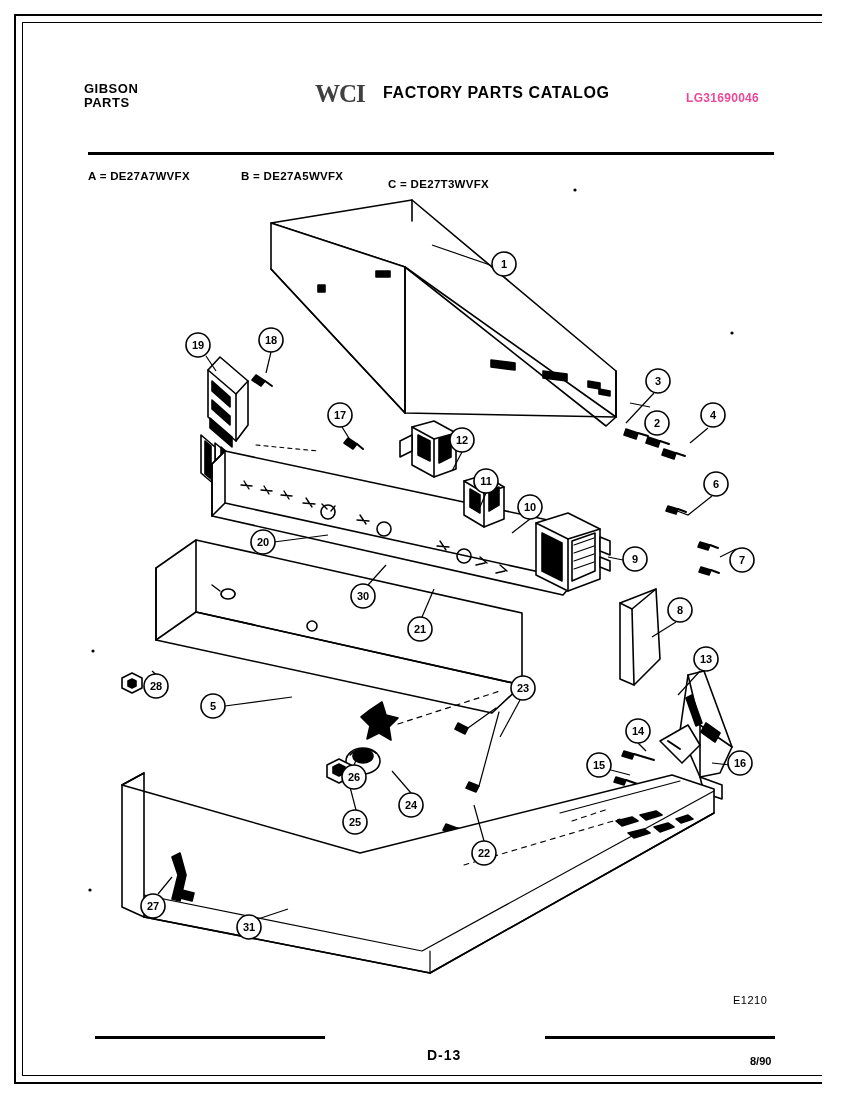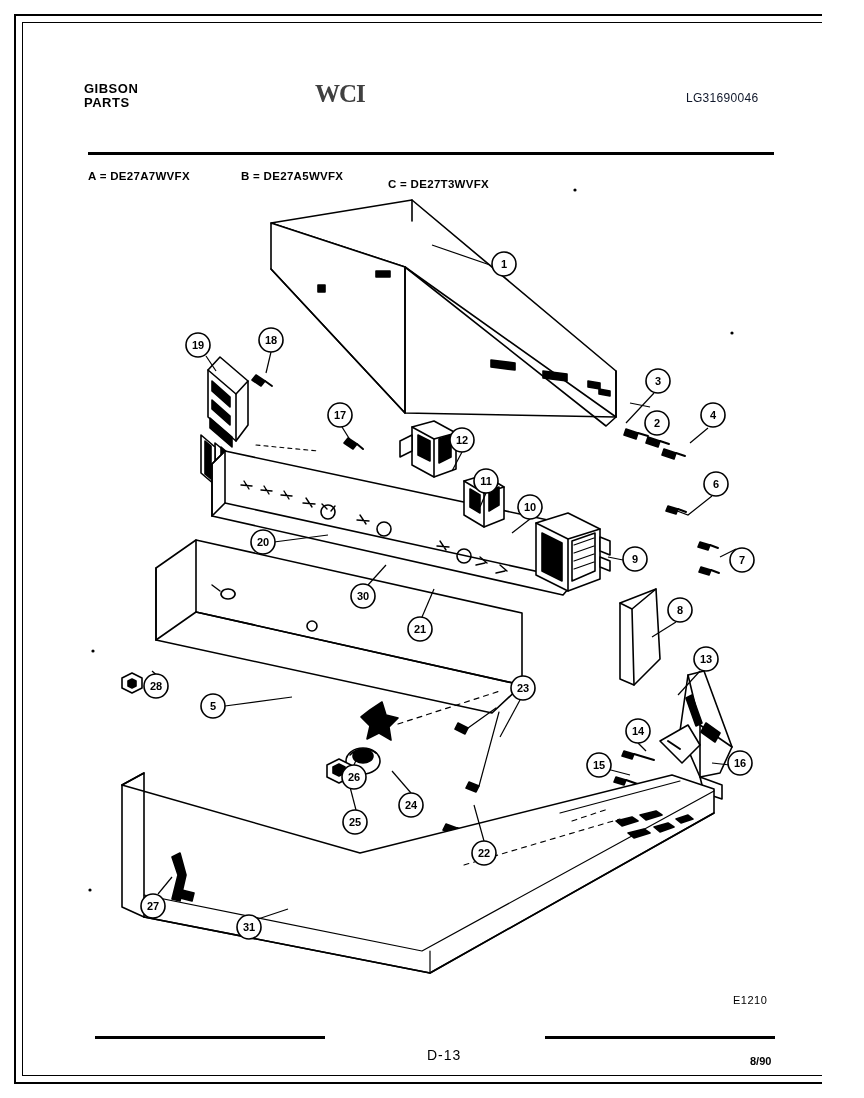--- a/index.html
+++ b/index.html
@@ -64,23 +64,23 @@
     font-size: 16px;
     font-weight: bold;
     letter-spacing: 0.6px;
     color: #000;
   }
   .catalog-num {
     position: absolute;
     left: 686px;
     top: 91px;
     font-size: 12px;
-    font-weight: normal;
+    font-weight: bold;
     letter-spacing: 0.3px;
-    color: #0f172a;
+    color: #ec4899;
   }
   .rule {
     position: absolute;
     background: #000;
   }
   .rule-top {
     left: 88px;
     top: 152px;
     width: 686px;
     height: 3px;
@@ -109,21 +109,21 @@
   }
   .models.m-a { left: 88px; }
   .models.m-b { left: 241px; }
   .models.m-c { left: 388px; margin-top: 8px; }
 
   .page-code {
     position: absolute;
     left: 427px;
     top: 1047px;
     font-size: 14px;
-    font-weight: normal;
+    font-weight: bold;
     letter-spacing: 1px;
     color: #000;
   }
   .fig-code {
     position: absolute;
     left: 733px;
     top: 994px;
     font-size: 11px;
     font-weight: normal;
     letter-spacing: 0.5px;
@@ -164,20 +164,21 @@
 
   <div class="frame-outer"></div>
   <div class="frame-inner"></div>
 
   <div class="brand">
     <div>GIBSON</div>
     <div>PARTS</div>
   </div>
 
   <div class="wci-logo">WCI</div>
+  <div class="catalog-title">FACTORY PARTS CATALOG</div>
   <div class="catalog-num">LG31690046</div>
 
   <div class="rule rule-top"></div>
 
   <div class="models m-a">A = DE27A7WVFX</div>
   <div class="models m-b">B = DE27A5WVFX</div>
   <div class="models m-c">C = DE27T3WVFX</div>
 
   <div id="drawing">
     <svg width="744" height="800" viewBox="0 0 744 800" xmlns="http://www.w3.org/2000/svg">

